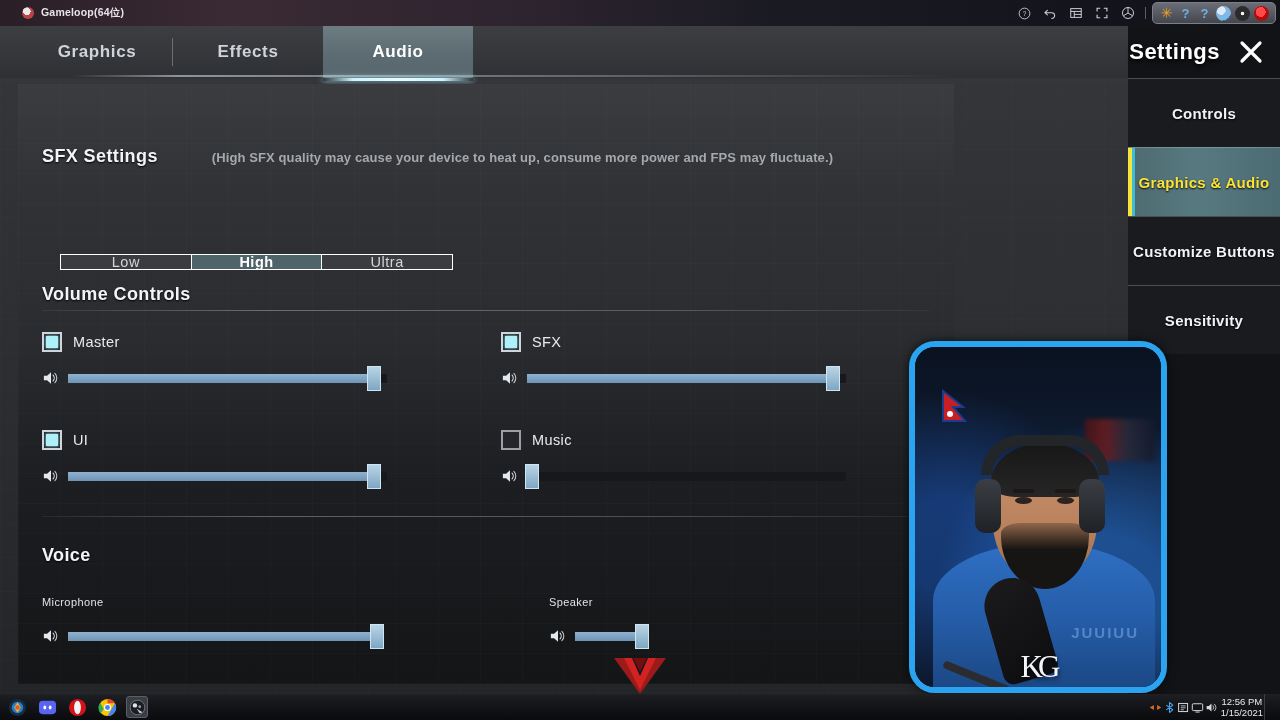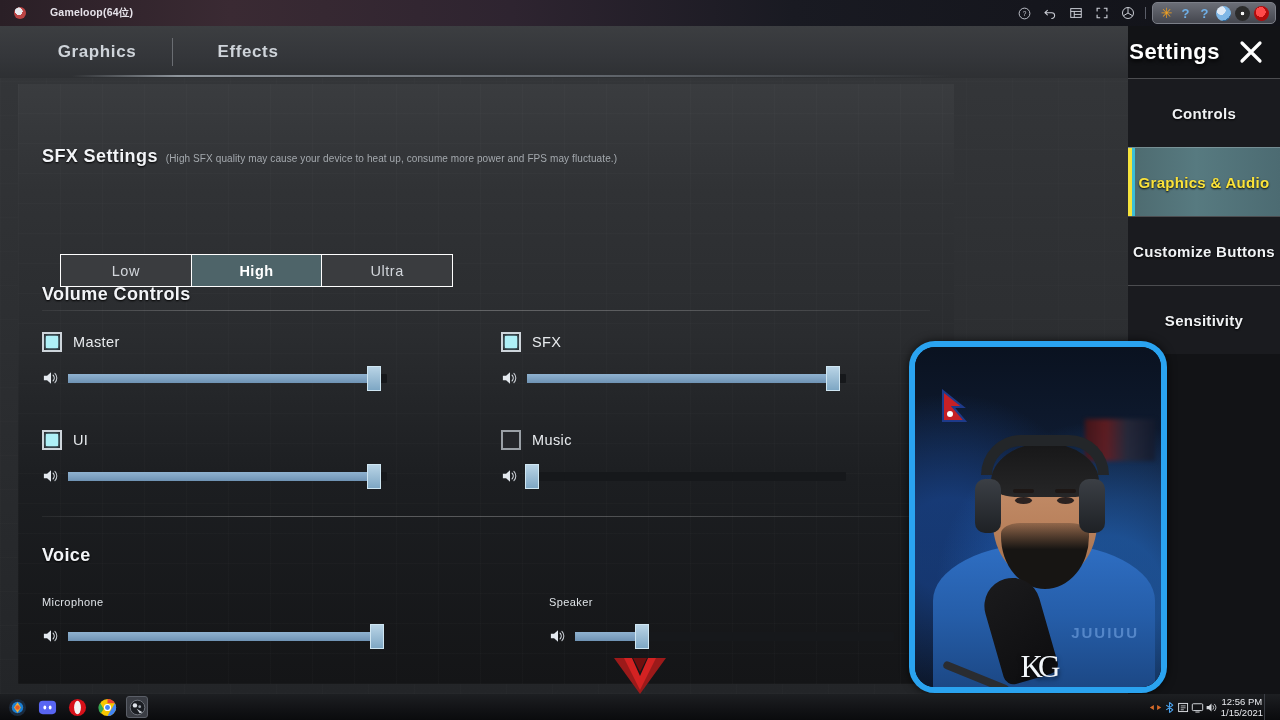--- a/index.html
+++ b/index.html
@@ -10,21 +10,21 @@
     -webkit-font-smoothing:antialiased;
   }
   #root { position:relative; width:1280px; height:720px; }
 
   
   .titlebar{
     position:absolute; left:0; top:0; width:1280px; height:26px;
     background:linear-gradient(90deg,#2a1f26 0%,#3a2a33 18%,#2e2430 40%,#191a22 62%,#111218 100%);
     display:flex; align-items:center;
   }
-  .tb-left{ display:flex; align-items:center; gap:24px; padding-left:14px; }
+  .tb-left{ display:flex; align-items:center; gap:7px; padding-left:22px; }
   .tb-appicon{
     width:12px;height:12px;border-radius:50%;
     background:radial-gradient(circle at 40% 35%, #e9e9ee 0 35%, #b44 36% 100%);
     position:relative; flex:none;
   }
   .tb-title{ font-size:10.5px; color:#e6e3ea; letter-spacing:.2px; white-space:nowrap; font-weight:bold;}
   .tb-right{ margin-left:auto; display:flex; align-items:center; height:26px; }
   .tb-btn{
     width:26px;height:26px;display:flex;align-items:center;justify-content:center;
     color:#cfd2da; font-size:12.5px; line-height:1; cursor:default;
@@ -91,27 +91,28 @@
       linear-gradient(180deg,#3a3c3f 0%,#303235 18%,#2a2c2f 42%,#1c1e21 66%,#141517 100%);
   }
   .hr{ position:absolute; left:24px; width:888px; height:1px;
        background:linear-gradient(90deg,rgba(255,255,255,.06),rgba(255,255,255,.30) 25%,rgba(255,255,255,.22) 70%,rgba(255,255,255,.04)); }
 
   .sect-title{
     color:#f2f4f7; font-size:18px; font-weight:bold; letter-spacing:.4px;
     font-stretch:condensed; text-shadow:0 1px 2px #000;
   }
   .sect-note{
-    color:#a4a9ae; font-size:10px; font-weight:normal; letter-spacing:.1px;
+    color:#a4a9ae; font-size:13px; font-weight:bold; letter-spacing:.1px;
     font-stretch:condensed;
+    margin-left:46px;
   }
 
   
   .seg{
-    position:absolute; left:42px; top:170px; width:393px; height:33px;
+    position:absolute; left:42px; top:170px; width:393px; height:16px;
     border:1px solid #ffffff; display:flex; background:#3a3c3f;
   }
   .seg-item{
     flex:1; display:flex; align-items:center; justify-content:center;
     color:#d2d6db; font-size:14.5px; font-stretch:condensed; letter-spacing:.5px;
     border-right:1px solid #ffffff; cursor:default;
   }
   .seg-item:last-child{ border-right:none; }
   .seg-item.sel{ background:#4e6469; color:#ffffff; font-weight:bold; }
 
@@ -316,20 +317,23 @@
 
       <div class="tabstrip">
         <div style="width:22px"></div>
         <div class="tab">
           <span>Graphics</span>
         </div>
         <div class="tab-div"></div>
         <div class="tab">
           <span>Effects</span>
         </div>
+        <div class="tab sel">
+          <span>Audio</span>
+        </div>
       </div>
       <div class="tabstrip-underline"></div>
 
       <div class="content">
 
         <div style="position:absolute;left:24px;top:62px;display:flex;align-items:baseline;gap:8px;">
           <span class="sect-title">SFX Settings</span>
           <span class="sect-note">(High SFX quality may cause your device to heat up, consume more power and FPS may fluctuate.)</span>
         </div>
 

